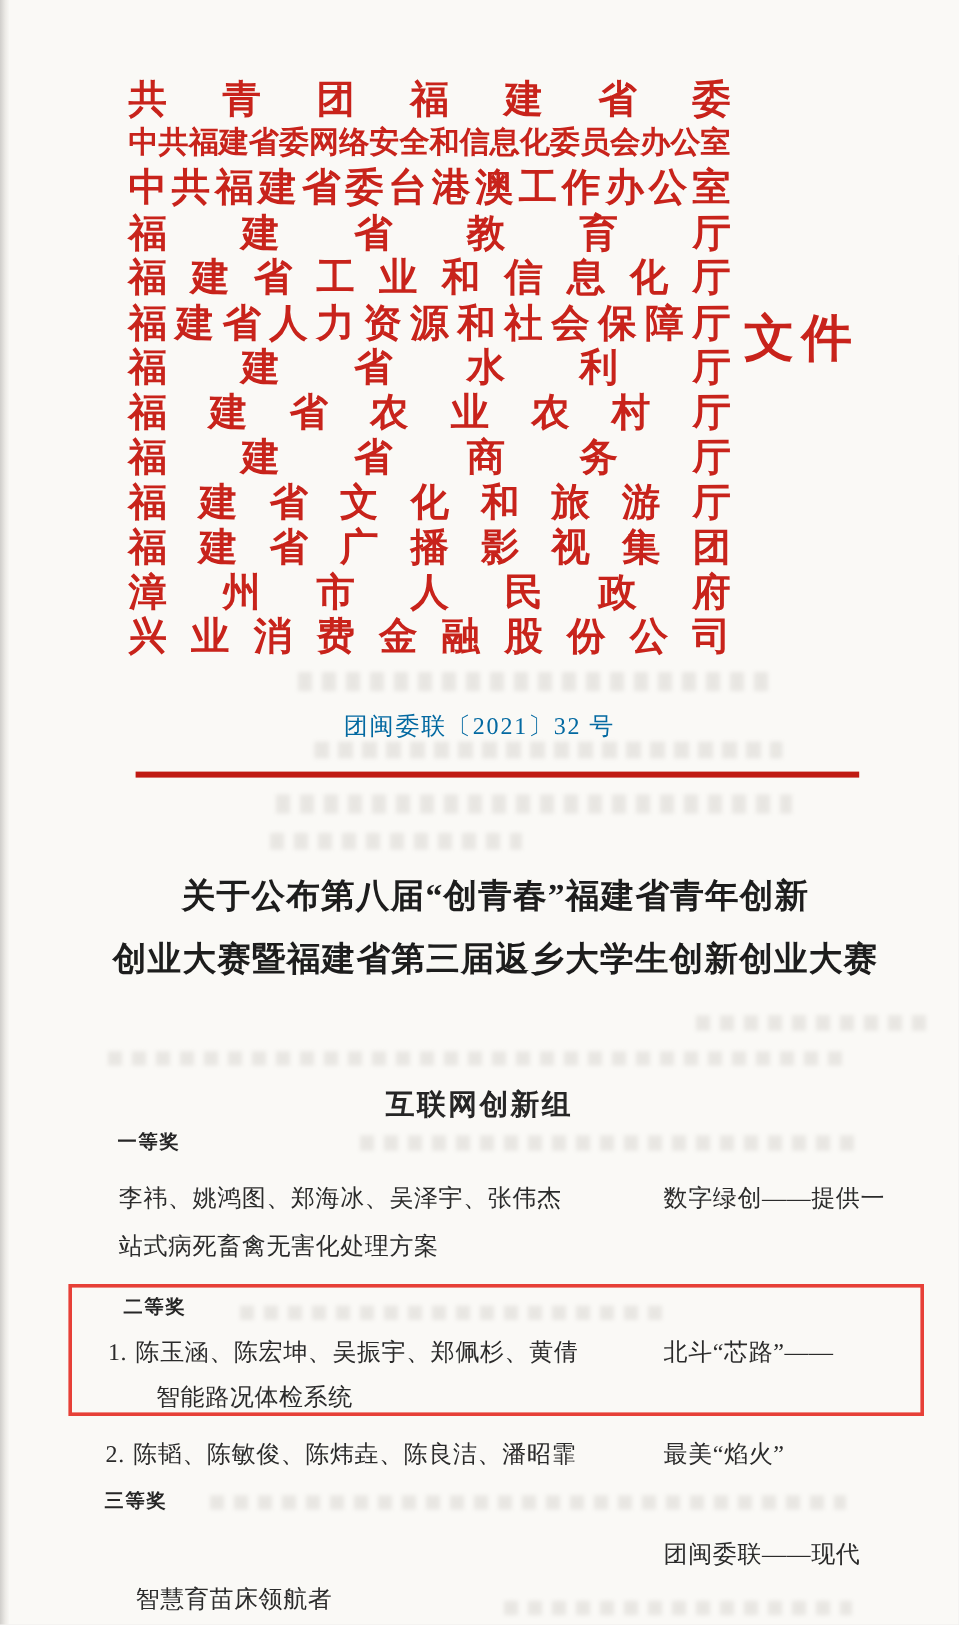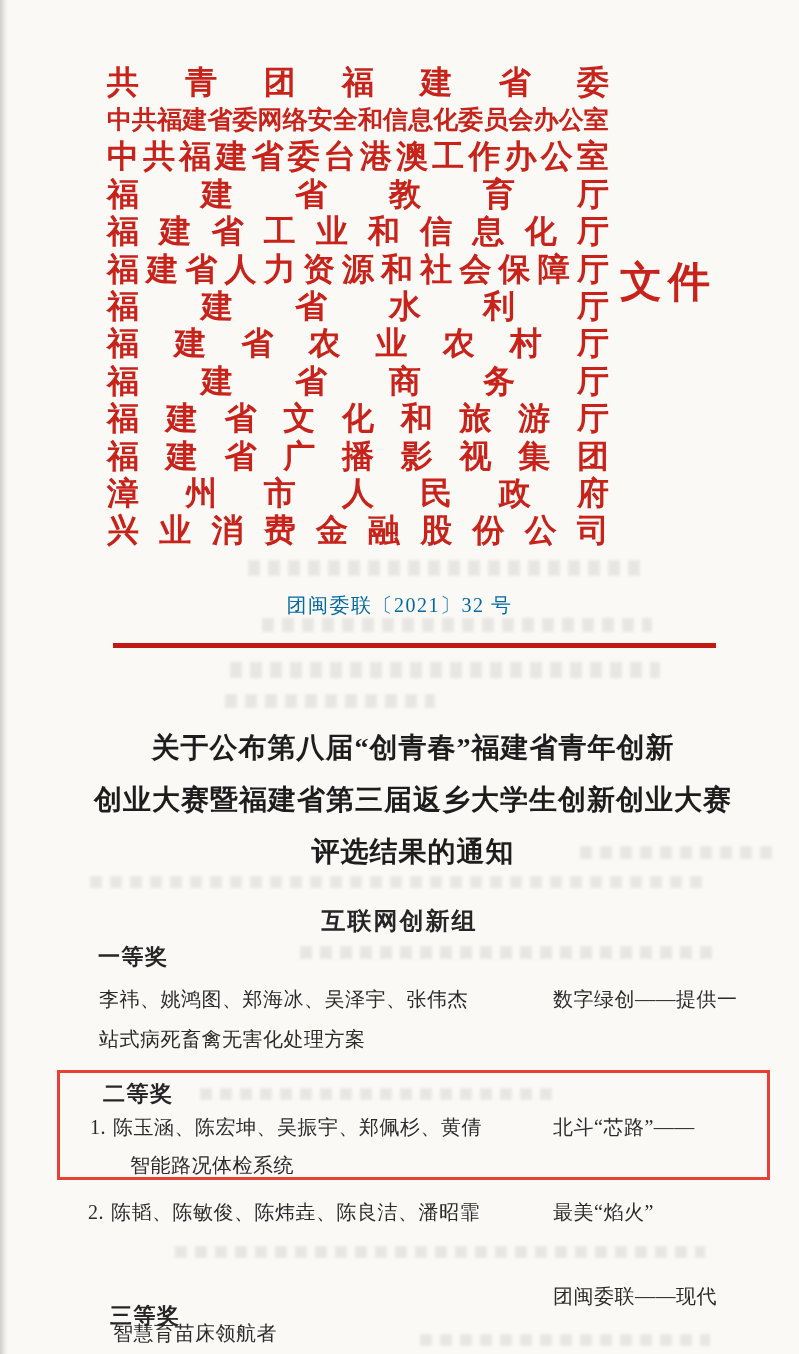--- a/index.html
+++ b/index.html
@@ -70,21 +70,21 @@
   }
   .group-title {
     top: 905px; left: 0; width: 100%;
     text-align: center;
     font-family: "Liberation Sans", "DejaVu Sans", sans-serif;
     font-weight: 600; font-size: 24px; letter-spacing: 2px;
     color: #262626;
   }
   .award-label {
     font-family: "Liberation Sans", "DejaVu Sans", sans-serif;
-    font-weight: 600; font-size: 22px; letter-spacing: 1.5px;
+    font-weight: 600; font-size: 16px; letter-spacing: 1.5px;
     color: #262626;
   }
   .num { margin-right: 7px; }
   .num:empty { display: none; margin: 0; }
 
   .award1 { top: 943px; left: 98px; }
   .entry1-names { top: 986px; left: 99px; }
   .entry1-proj  { top: 986px; left: 553px; }
   .cont1        { top: 1026px; left: 99px; }
 
@@ -95,21 +95,21 @@
     pointer-events: none;
   }
 
   .award2 { top: 1080px; left: 103px; }
   .entry2a-names { top: 1114px; left: 90px; }
   .entry2a-proj  { top: 1114px; left: 553px; }
   .cont2a        { top: 1152px; left: 130px; }
   .entry2b-names { top: 1199px; left: 88px; }
   .entry2b-proj  { top: 1199px; left: 553px; }
 
-  .award3 { top: 1302px; left: 87px; margin-left: 23px; }
+  .award3 { top: 1242px; left: 87px; }
   .entry3a-names { top: 1283px; left: 87px; }
   .entry3a-proj  { top: 1283px; left: 553px; }
   .cont3a        { top: 1320px; left: 113px; }
 
   
   .smudge {
     position: absolute;
     opacity: 0.18;
     filter: blur(1.8px);
     background: repeating-linear-gradient(90deg, #9c968e 0 12px, rgba(0,0,0,0) 12px 20px);
@@ -278,21 +278,20 @@
 
   <div class="doc-label">文件</div>
 
   <div class="doc-number">团闽委联〔2021〕32 号</div>
 
   <div class="red-rule"></div>
 
   <h1 class="title">
     <span>关于公布第八届“创青春”福建省青年创新</span>
     <span>创业大赛暨福建省第三届返乡大学生创新创业大赛</span>
-    <span>评选结果的通知</span>
   </h1>
 
   <div class="row group-title">互联网创新组</div>
 
   <div class="row award-label award1">一等奖</div>
   <div class="row entry1-names">李祎、姚鸿图、郑海冰、吴泽宇、张伟杰</div>
   <div class="row entry1-proj">数字绿创——提供一</div>
   <div class="row cont1">站式病死畜禽无害化处理方案</div>
 
   <div class="hl-box"></div>

